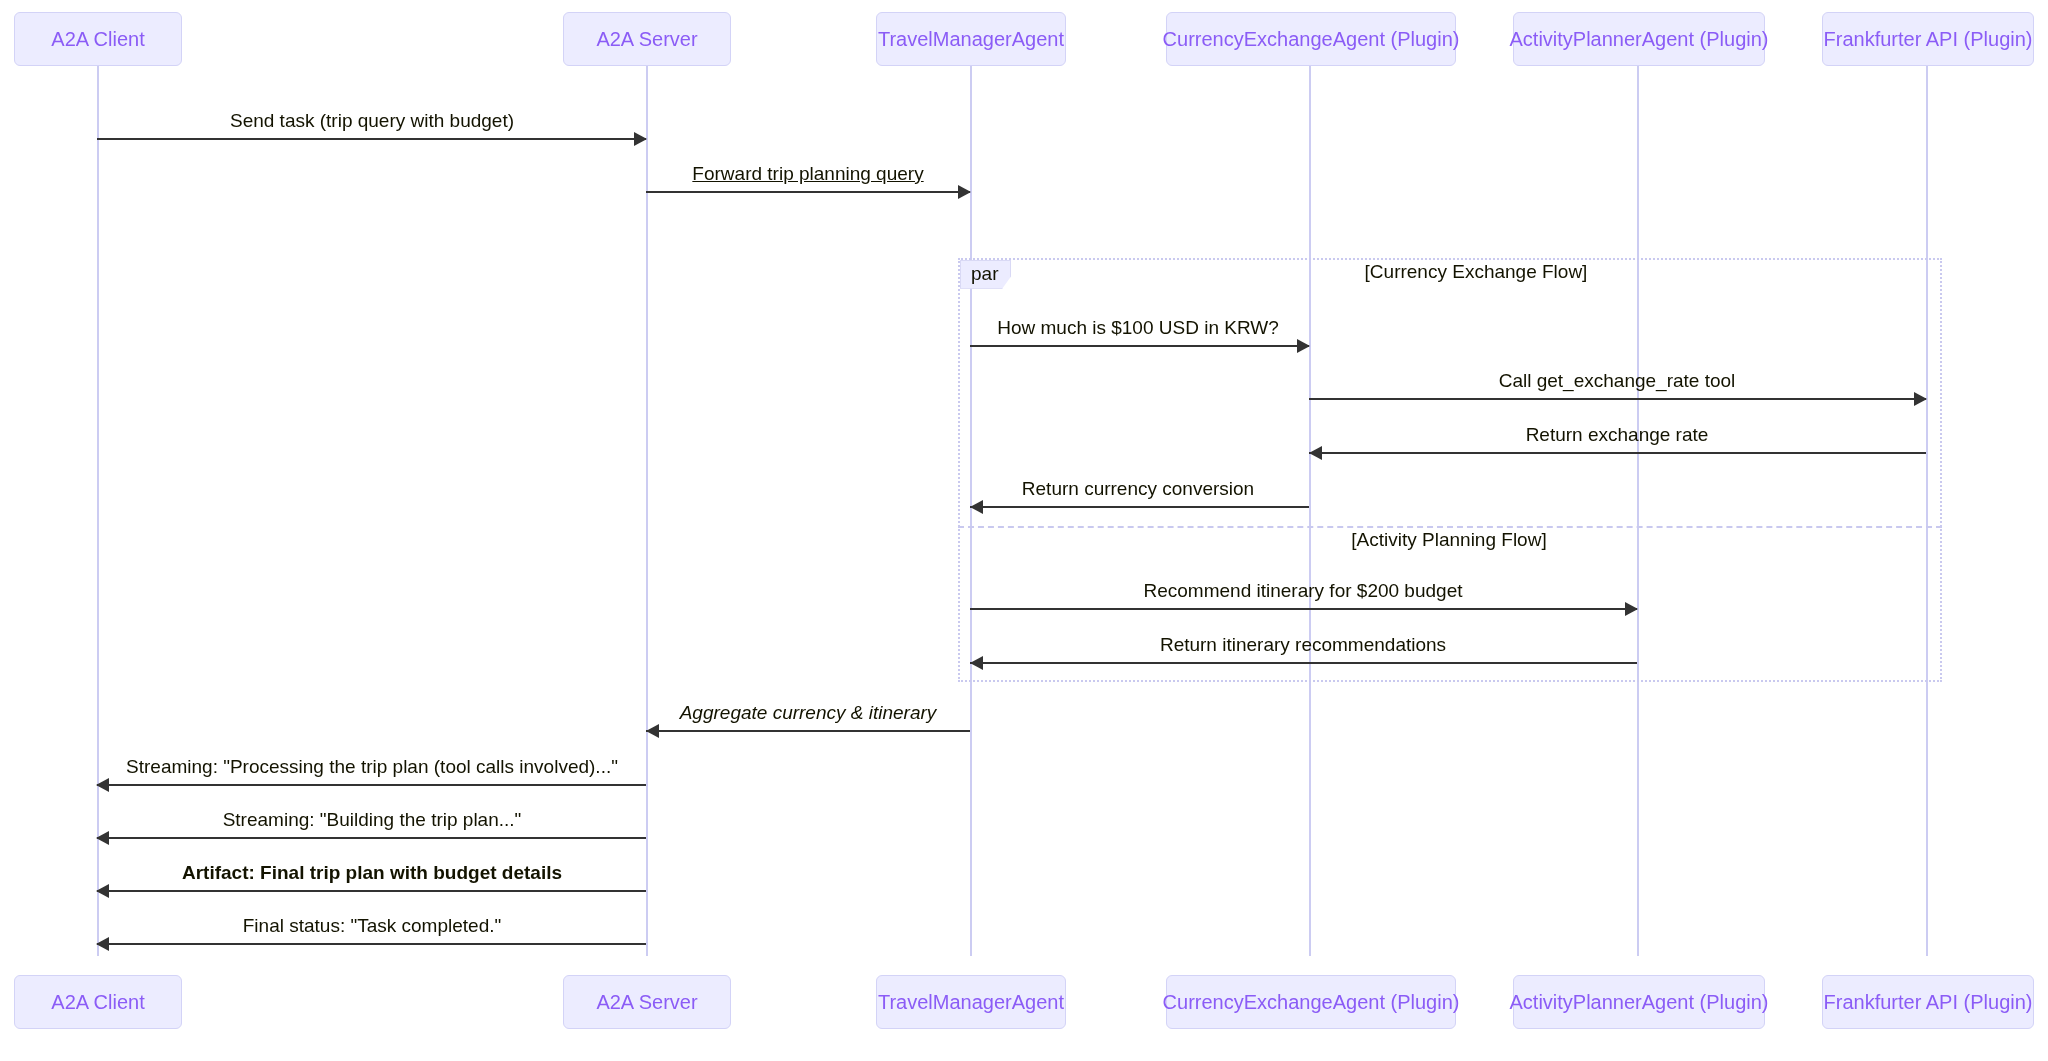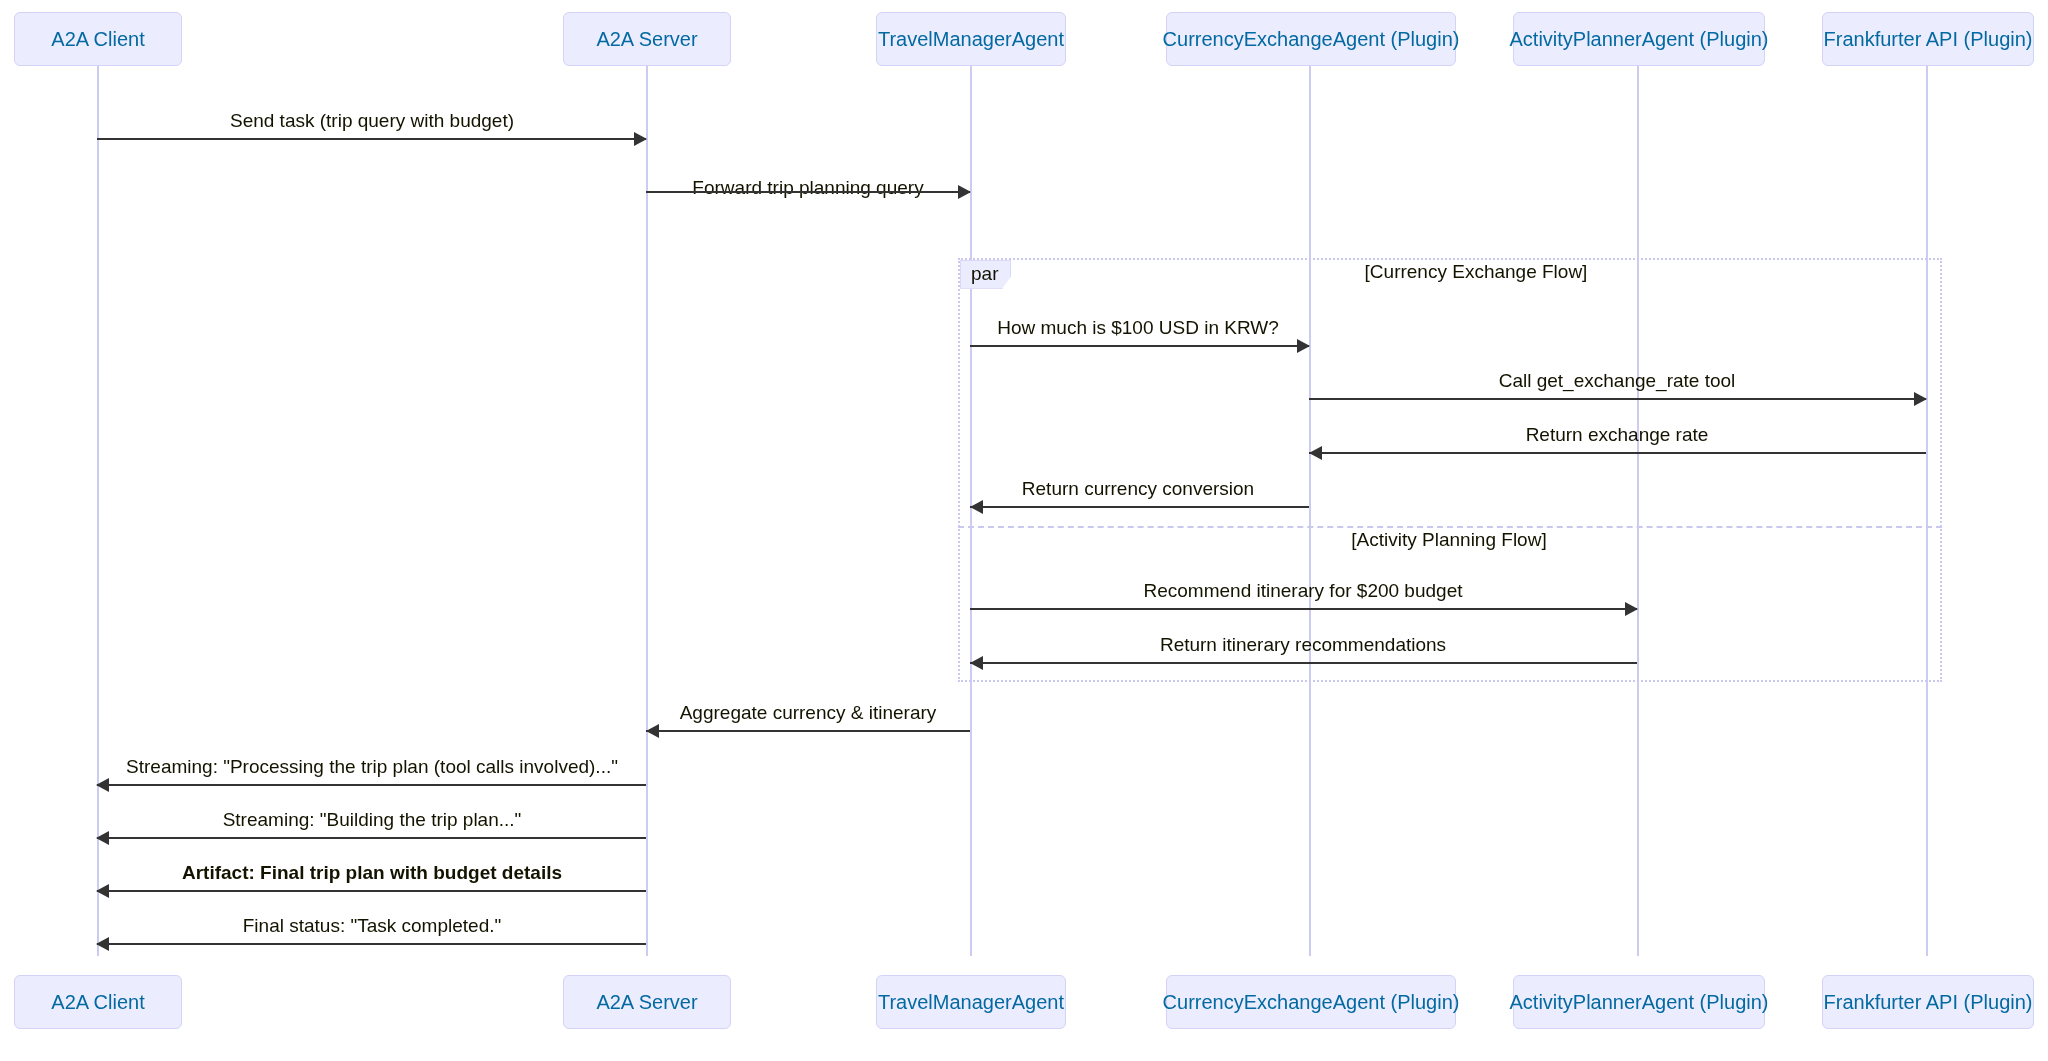--- a/index.html
+++ b/index.html
@@ -22,21 +22,21 @@
   
   .actor-box {
     position: absolute;
     box-sizing: border-box;
     background: #ECECFF;
     border: 1px solid #d3d3f7;
     border-radius: 6px;
     display: flex;
     align-items: center;
     justify-content: center;
-    color: #0369a1;
+    color: #8b5cf6;
     font-size: 20px;
     line-height: 1.2;
     text-align: center;
     white-space: nowrap;
     padding: 0 22px;
   }
 
   
   .lifeline {
     position: absolute;
@@ -155,21 +155,21 @@
   </div>
   <div class="par-section-label" style="left:1476px; top:261px;"><span>[Currency Exchange Flow]</span></div>
 
   <div class="par-divider" style="left:958px; top:526px; width:984px;"></div>
   <div class="par-section-label" style="left:1449px; top:529px;"><span>[Activity Planning Flow]</span></div>
 
   <div class="msg-label" style="left:372px; top:110px;">Send task (trip query with budget)</div>
   <div class="msg" style="left:97px; top:138px; width:549px;"></div>
   <div class="arrowhead right" style="left:634px; top:132px;"></div>
 
-  <div class="msg-label" style="left:808px; top:177px;">Forward trip planning query</div>
+  <div class="msg-label" style="left:808px; top:163px;text-decoration:underline;">Forward trip planning query</div>
   <div class="msg" style="left:646px; top:191px; width:324px;"></div>
   <div class="arrowhead right" style="left:958px; top:185px;"></div>
 
 
   <div class="msg-label" style="left:1138px; top:317px;text-align:right;">How much is $100 USD in KRW?</div>
   <div class="msg" style="left:970px; top:345px; width:339px;"></div>
   <div class="arrowhead right" style="left:1297px; top:339px;"></div>
 
   <div class="msg-label" style="left:1617px; top:370px;">Call get_exchange_rate tool</div>
   <div class="msg" style="left:1309px; top:398px; width:617px;"></div>
@@ -184,21 +184,21 @@
   <div class="arrowhead left" style="left:970px; top:500px;"></div>
 
   <div class="msg-label" style="left:1303px; top:580px;">Recommend itinerary for $200 budget</div>
   <div class="msg" style="left:970px; top:608px; width:667px;"></div>
   <div class="arrowhead right" style="left:1625px; top:602px;"></div>
 
   <div class="msg-label" style="left:1303px; top:634px;">Return itinerary recommendations</div>
   <div class="msg" style="left:970px; top:662px; width:667px;"></div>
   <div class="arrowhead left" style="left:970px; top:656px;"></div>
 
-  <div class="msg-label" style="left:808px; top:702px;">Aggregate currency &amp; itinerary</div>
+  <div class="msg-label" style="left:808px; top:702px;font-style:italic;">Aggregate currency &amp; itinerary</div>
   <div class="msg" style="left:646px; top:730px; width:324px;"></div>
   <div class="arrowhead left" style="left:646px; top:724px;"></div>
 
   <div class="msg-label" style="left:372px; top:756px;">Streaming: "Processing the trip plan (tool calls involved)..."</div>
   <div class="msg" style="left:97px; top:784px; width:549px;"></div>
   <div class="arrowhead left" style="left:96px; top:778px;"></div>
 
   <div class="msg-label" style="left:372px; top:809px;">Streaming: "Building the trip plan..."</div>
   <div class="msg" style="left:97px; top:837px; width:549px;"></div>
   <div class="arrowhead left" style="left:96px; top:831px;"></div>

